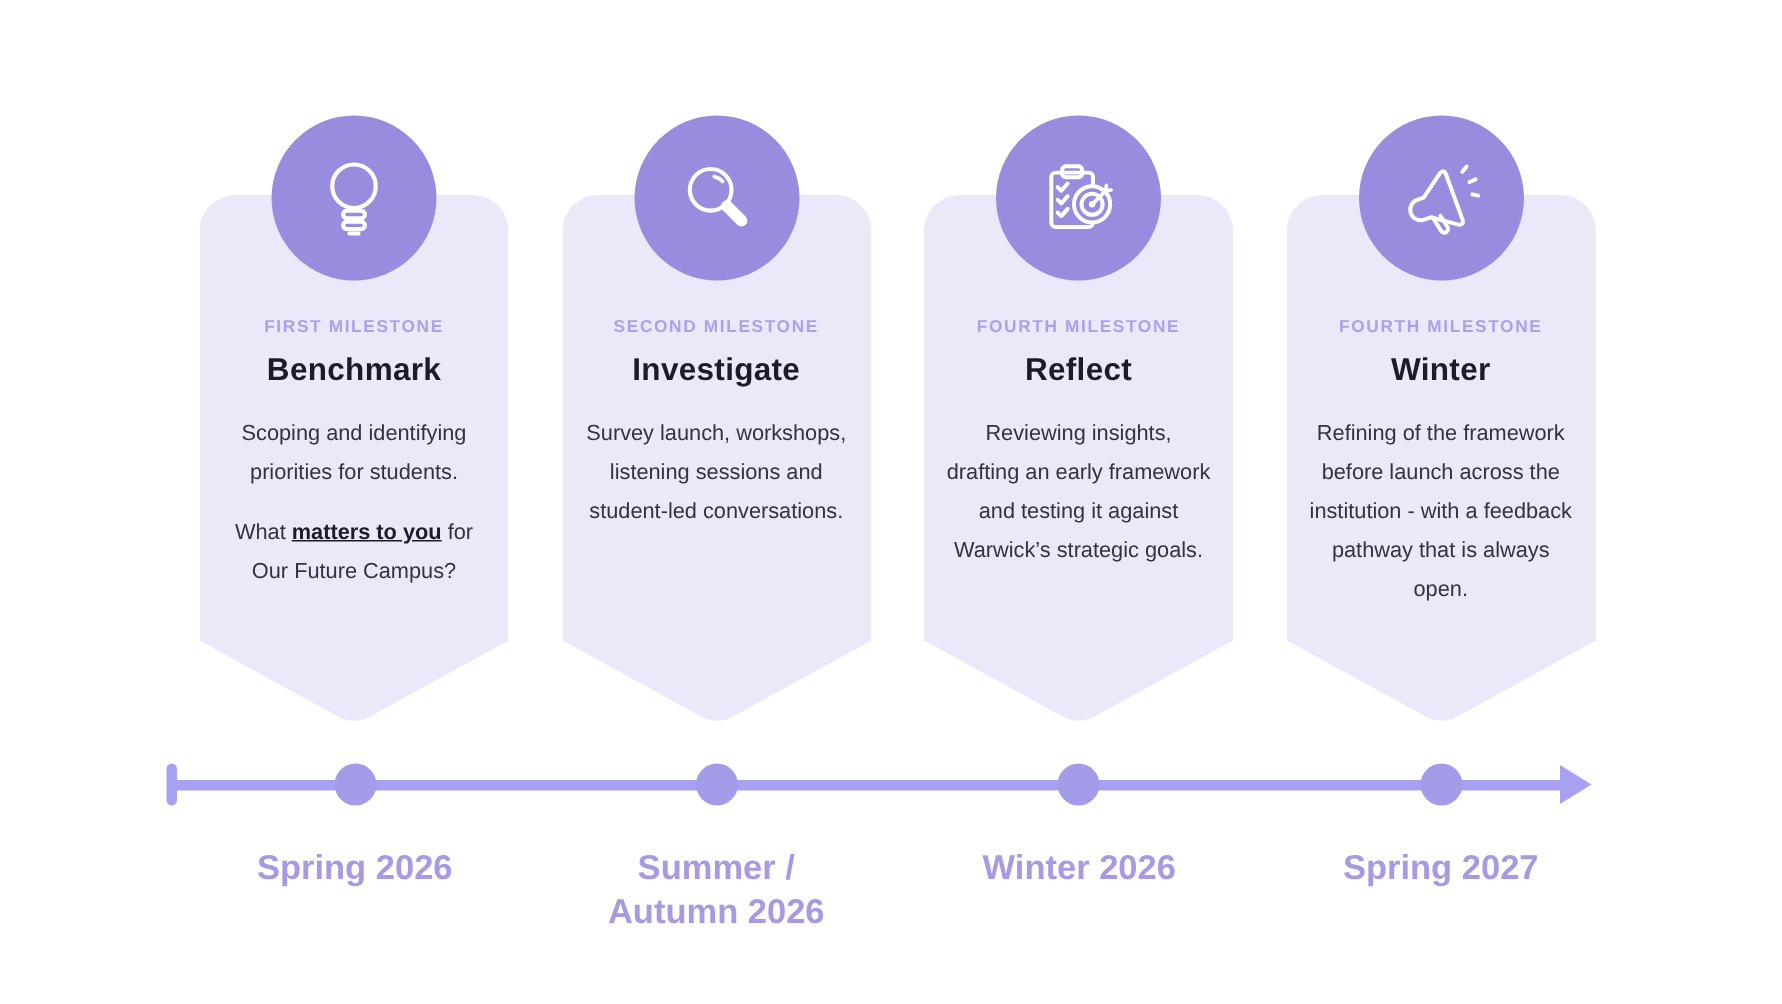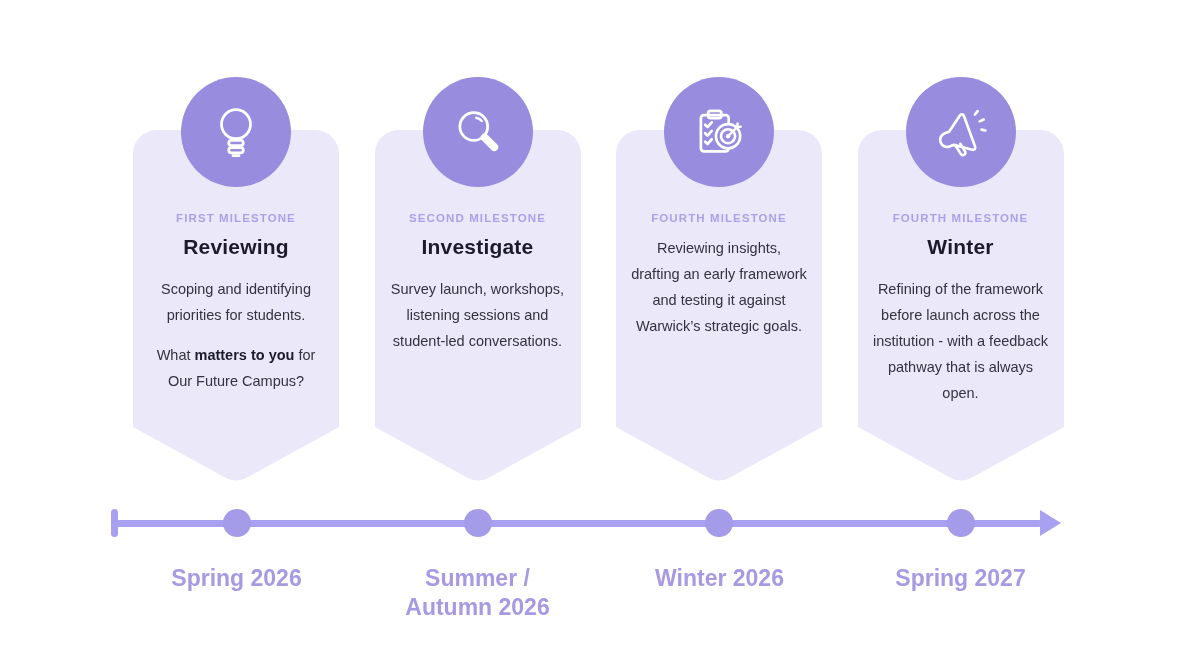--- a/index.html
+++ b/index.html
@@ -71,21 +71,21 @@
     margin: 0 0 17px;
     letter-spacing: 0.2px;
   }
   .body {
     font-size: 14.5px;
     line-height: 26px;
     color: var(--body, #34323E);
     margin: 0;
   }
   .body + .body { margin-top: 14px; }
-  .body strong { font-weight: 700; color: var(--title, #1C1B29); }
+  .body strong { font-weight: 700; color: var(--title, #1C1B29); text-decoration: underline; }
 
   
   .tl-tick {
     position: absolute;
     left: 111px;
     top: 509px;
     width: 7px;
     height: 28px;
     border-radius: 4px;
     background: var(--timeline, #A8A0F0);
@@ -143,21 +143,21 @@
           <rect x="18" y="37" width="12" height="4.2" rx="2.1"></rect>
           <path d="M21.5 43.6 h5"></path>
         </svg>
       </div>
       <div class="card">
         <svg class="card-shape" viewBox="0 0 206 353" preserveAspectRatio="none">
           <path d="M24,0 H182 C195.3,0 206,10.7 206,24 V297 L114,347.5 C107,351.5 99,351.5 92,347.5 L0,297 V24 C0,10.7 10.7,0 24,0 Z" fill="#EBE8FA"></path>
         </svg>
         <div class="card-content">
           <div class="kicker">FIRST MILESTONE</div>
-          <h3 class="title">Reviewing</h3>
+          <h3 class="title">Benchmark</h3>
           <p class="body">Scoping and identifying priorities for students.</p>
           <p class="body"><span>What </span><strong>matters to you</strong><span> for Our Future Campus?</span></p>
         </div>
       </div>
     </div>
 
     <div class="col">
       <div class="icon-circle">
         <svg width="58" height="58" viewBox="0 0 48 48" fill="none" stroke="#ffffff" stroke-width="2.3" stroke-linecap="round" stroke-linejoin="round">
           <circle cx="20.5" cy="19.5" r="11.5"></circle>
@@ -191,20 +191,21 @@
           <path d="M31.5 27.5 L39 20" stroke-width="2"></path>
           <path d="M39 20 l3 -0.4 M39 20 l0.4 -3" stroke-width="2"></path>
         </svg>
       </div>
       <div class="card">
         <svg class="card-shape" viewBox="0 0 206 353" preserveAspectRatio="none">
           <path d="M24,0 H182 C195.3,0 206,10.7 206,24 V297 L114,347.5 C107,351.5 99,351.5 92,347.5 L0,297 V24 C0,10.7 10.7,0 24,0 Z" fill="#EBE8FA"></path>
         </svg>
         <div class="card-content">
           <div class="kicker">FOURTH MILESTONE</div>
+          <h3 class="title">Reflect</h3>
           <p class="body">Reviewing insights, drafting an early framework and testing it against Warwick’s strategic goals.</p>
         </div>
       </div>
     </div>
 
     <div class="col">
       <div class="icon-circle">
         <svg width="58" height="58" viewBox="0 0 48 48" fill="none" stroke="#ffffff" stroke-width="2.2" stroke-linecap="round" stroke-linejoin="round">
           <g transform="rotate(-20 24 26)">
             <path d="M28.5 11 L15.5 20.5 h-3.8 a5.8 5.8 0 0 0 0 11.6 h3.8 l13 9 c1.5 1 3 0.3 3 -1.8 V12.8 c0 -2.1 -1.5 -2.8 -3 -1.8 z"></path>

